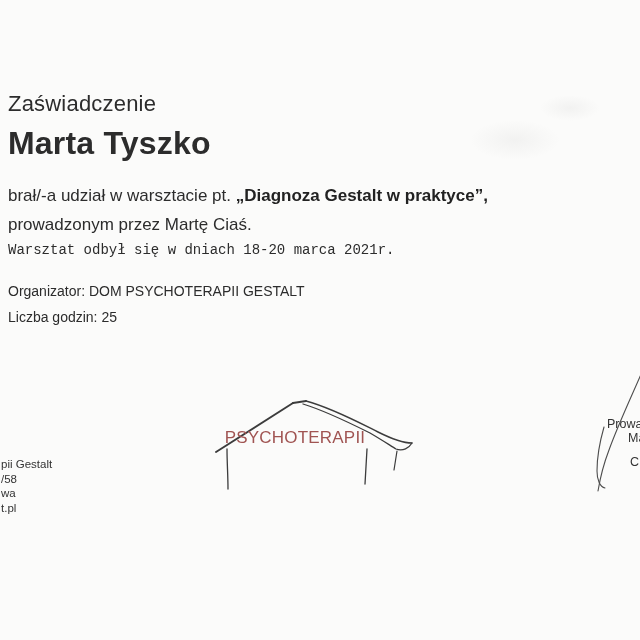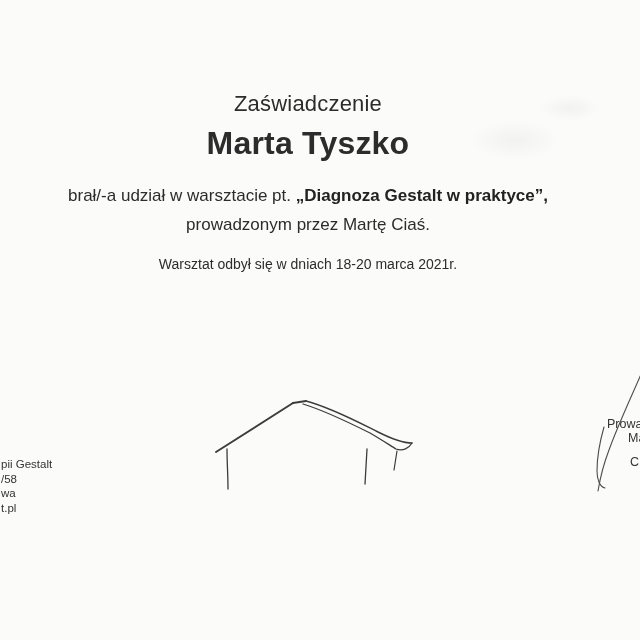--- a/index.html
+++ b/index.html
@@ -3,27 +3,27 @@
 <meta charset="utf-8">
 <style>
   html,body{margin:0;padding:0;}
   body{
     width:640px;height:640px;overflow:hidden;position:relative;
     background:#fbfbfa;
     font-family:"Liberation Sans","DejaVu Sans",sans-serif;
     color:#2c2c2c;
   }
   .doc{position:absolute;inset:0;}
-  .cline{position:absolute;left:8px;width:600px;text-align:center;white-space:nowrap;}
+  .cline{position:absolute;left:8px;width:600px;text-align:left;white-space:nowrap;}
   .title{top:91px;font-size:22px;letter-spacing:.2px;}
   .name{top:125px;font-size:32px;font-weight:700;letter-spacing:.2px;}
   .line1{top:186px;font-size:17px;}
   .line1 b{font-weight:700;color:#222;}
   .line2{top:215px;font-size:17px;}
-  .meta1{top:256px;font-size:14px;}
+  .meta1{top:242px;font-size:14px;font-family:Liberation Mono, monospace;}
   .meta2{top:283px;font-size:14px;}
   .meta3{top:309px;font-size:14px;}
   .logo-text{position:absolute;left:195px;top:429px;width:200px;text-align:center;
     color:#a05452;font-size:17px;line-height:18.8px;letter-spacing:.2px;white-space:nowrap;}
   .logo-text .l1{letter-spacing:1.5px;}
   svg.overlay{position:absolute;left:0;top:0;pointer-events:none;}
   .fleft{position:absolute;left:1px;top:421px;font-size:11.5px;line-height:14.6px;color:#333;white-space:nowrap;margin-top:36px;}
   .fright{position:absolute;color:#333;white-space:nowrap;font-size:12.5px;}
   .fr1{left:607px;top:417px;}
   .fr2{left:628px;top:431px;}
@@ -38,20 +38,22 @@
 <div class="doc">
 
   <div class="smudge s1"></div>
   <div class="smudge s2"></div>
 
   <div class="cline title">Zaświadczenie</div>
   <div class="cline name">Marta Tyszko</div>
   <div class="cline line1"><span>brał/-a udział w warsztacie pt. </span><b>„Diagnoza Gestalt w praktyce”,</b></div>
   <div class="cline line2">prowadzonym przez Martę Ciaś.</div>
   <div class="cline meta1">Warsztat odbył się w dniach 18-20 marca 2021r.</div>
+  <div class="cline meta2">Organizator: DOM PSYCHOTERAPII GESTALT</div>
+  <div class="cline meta3">Liczba godzin: 25</div>
 
   <svg class="overlay" width="640" height="640" viewBox="0 0 640 640">
     <g fill="none" stroke="#3c3c3c" stroke-linecap="round" stroke-linejoin="round">
 
       <path d="M216,452 L293,403" stroke-width="1.9"></path>
 
       <path d="M293,403 L306,401" stroke-width="1.9"></path>
 
       <path d="M306,401 C332,408 358,422 378,432 C392,439 405,443 412,443" stroke-width="1.4"></path>
 
@@ -63,20 +65,21 @@
 
       <path d="M397,451 L394,470" stroke-width="1.2"></path>
     </g>
     <g fill="none" stroke="#4d4d4d" stroke-width="1.1" stroke-linecap="round">
       <path d="M642,372 C633,393 618,425 609,450 C604,463 600,479 598,491"></path>
       <path d="M604,427 C600,441 597,459 597,471 C597,480 600,487 605,488"></path>
     </g>
   </svg>
 
   <div class="logo-text">
+    <div class="l2">PSYCHOTERAPII</div>
   </div>
 
   <div class="fleft">
     <div>pii Gestalt</div>
     <div>/58</div>
     <div>wa</div>
     <div>t.pl</div>
   </div>
 
   <div class="fright fr1">Prowa</div>

